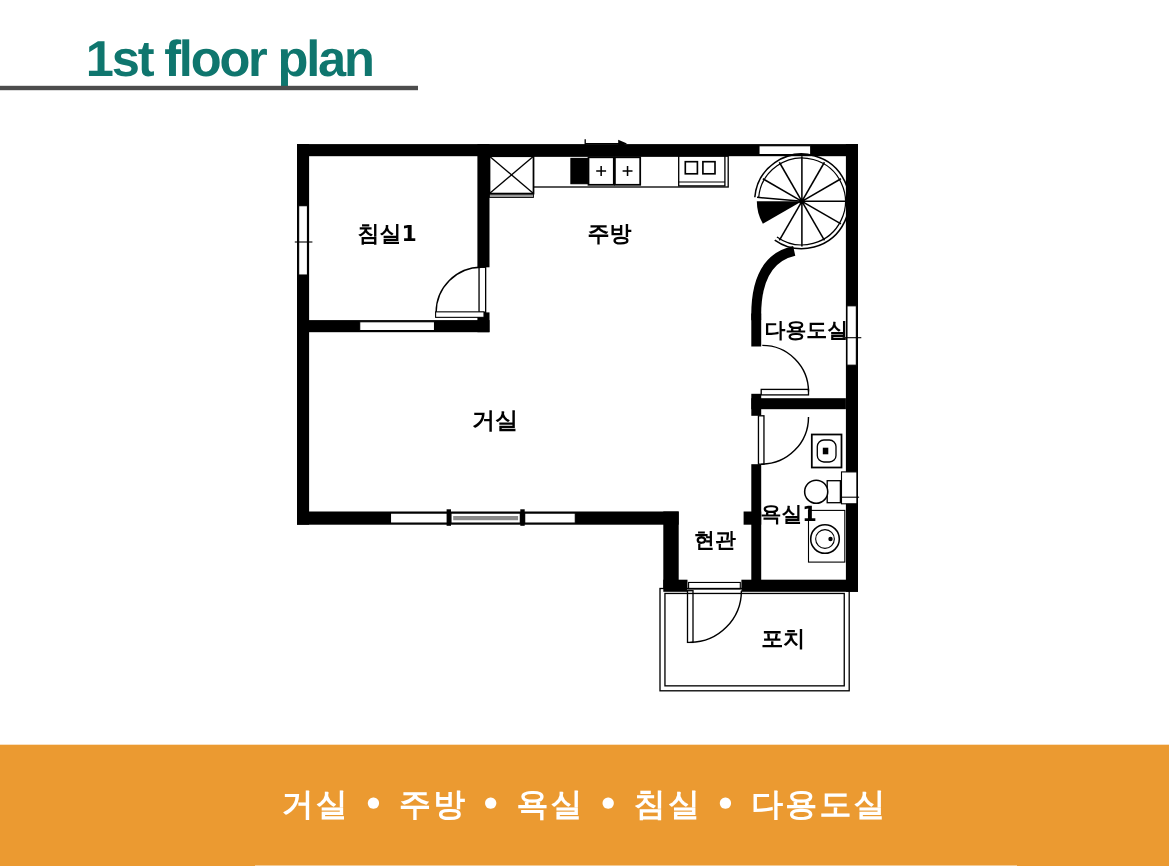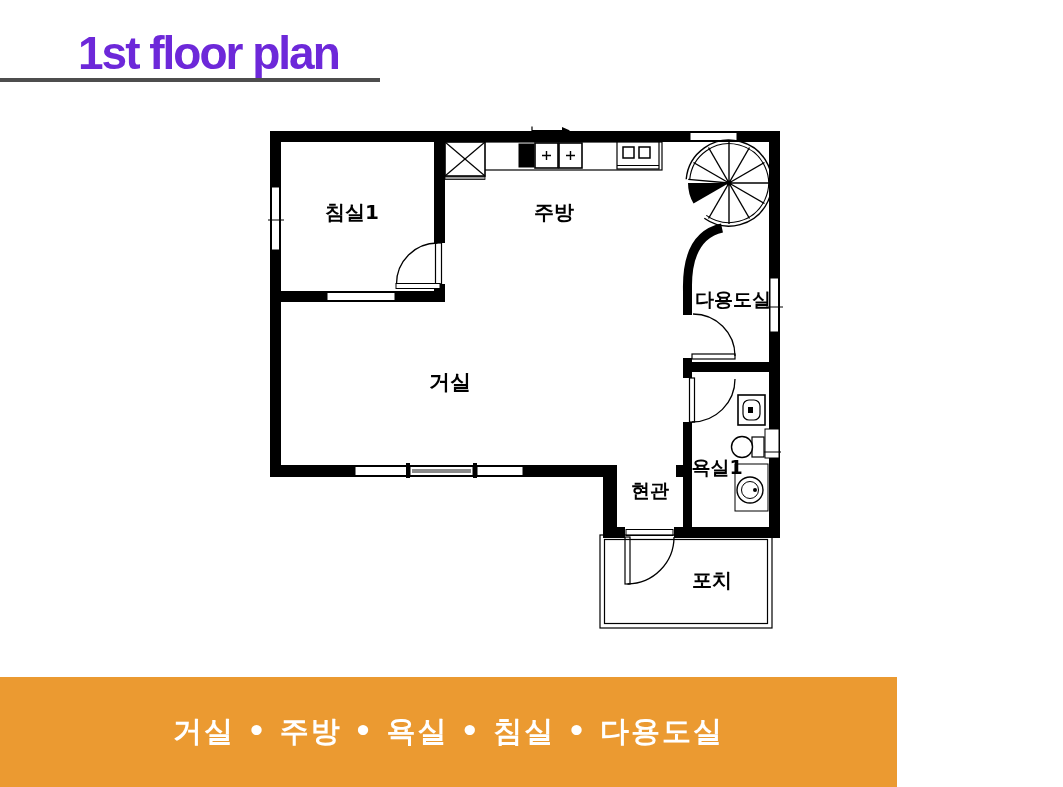--- a/index.html
+++ b/index.html
@@ -5,29 +5,29 @@
   html,body{margin:0;padding:0;}
   body{
     width:1063px;height:787px;position:relative;overflow:hidden;
     background:#ffffff;
     font-family:"DejaVu Sans","Liberation Sans",sans-serif;
   }
   .page-title{
     position:absolute;left:78px;top:26px;
     font-family:"Liberation Sans","DejaVu Sans",sans-serif;
     font-size:46px;font-weight:bold;letter-spacing:-2px;
-    color:#6d28d9;white-space:nowrap;
+    color:#0f766e;white-space:nowrap;
   }
   .title-underline{
     position:absolute;left:0;top:78px;width:380px;height:4px;
     background:#4d4d4d;
   }
   .plan-svg{position:absolute;left:0;top:0;}
   .footer-banner{
-    position:absolute;left:0;top:677px;width:897px;height:110px;
+    position:absolute;left:0;top:677px;width:1063px;height:110px;
     background:#EB9A31;
     display:flex;align-items:center;justify-content:center;
   }
   .footer-banner span{
     color:#ffffff;font-size:29px;font-weight:bold;letter-spacing:2px;
     font-family:"DejaVu Sans","Liberation Sans",sans-serif;
     white-space:nowrap;
   }
   .room-label{
     font-family:"DejaVu Sans","Liberation Sans",sans-serif;

